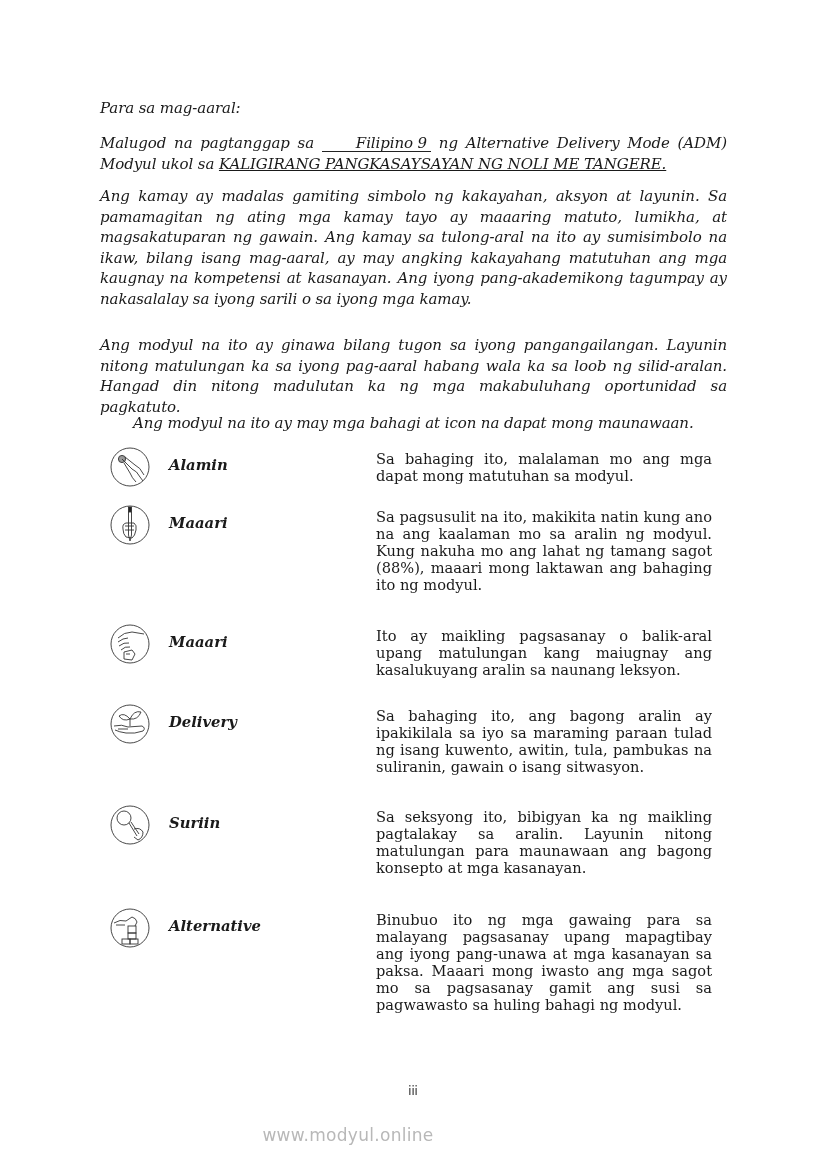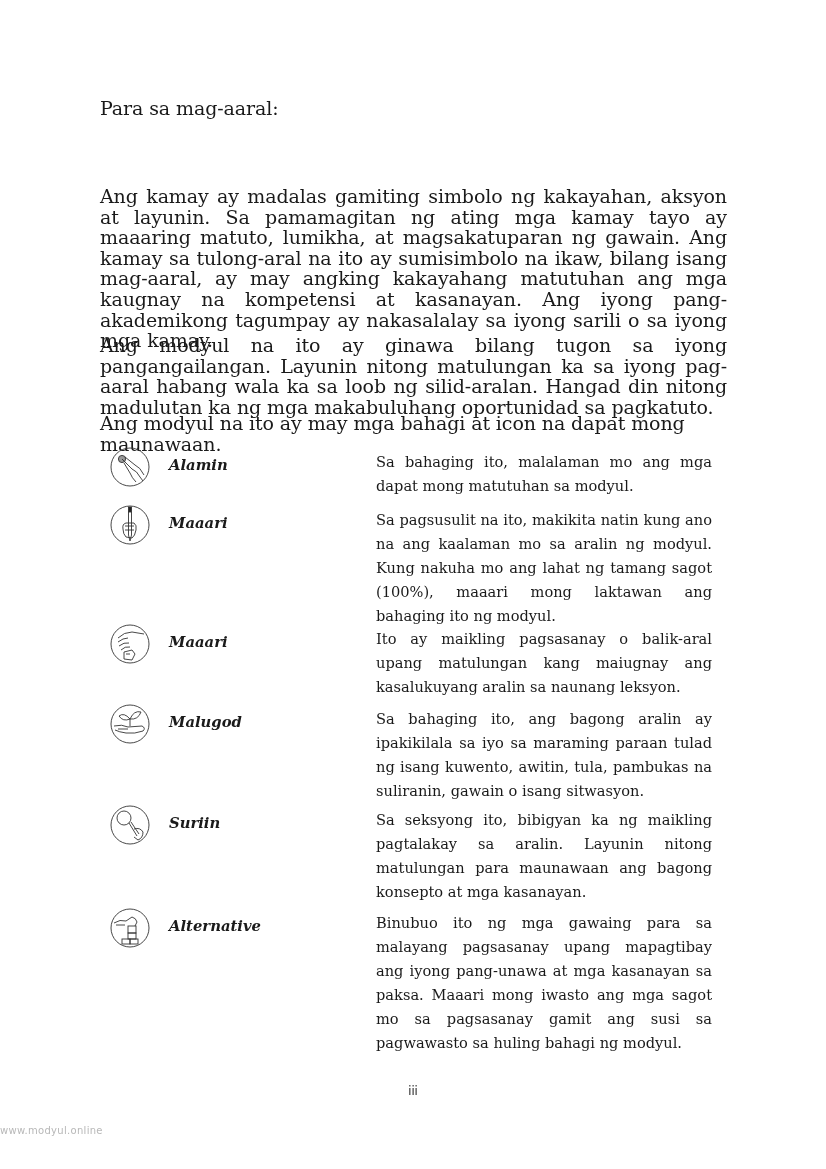--- a/index.html
+++ b/index.html
@@ -1,43 +1,52 @@
 <!DOCTYPE html>
 <html><head>
 <meta charset="utf-8">
 <style>
   html, body { margin: 0; padding: 0; background: #ffffff; }
   body { width: 826px; height: 1169px; position: relative; overflow: hidden;
          font-family: "DejaVu Serif", "Liberation Serif", serif; color: #1a1a1a; }
   .page { position: absolute; left: 100px; top: 0; width: 627px; }
-  .p { position: absolute; left: 0; width: 627px; font-size: 19px; line-height: 20.6px;
-       text-align: justify; letter-spacing: -0.1px; }
-  .p.last-left { text-align: left; }
+  .p { position: absolute; left: 0; width: 627px; font-size: 15px; line-height: 20.6px;
+       text-align: justify; letter-spacing: -0.1px; font-style: italic; }
+  .p.last-left { text-align: left; margin-left: 33px; }
   .blank { display: inline-block; border-bottom: 1px solid #222; padding: 0 4px 0 34px; line-height: 16px; }
   .u { text-decoration: underline; }
   .row { position: absolute; left: 0; width: 627px; }
   .icon { position: absolute; left: 10px; top: 0; width: 40px; height: 40px; }
   .icon svg { width: 40px; height: 40px; display: block; }
   .label { position: absolute; left: 69px; top: 9px; font-weight: bold; font-style: italic;
            font-size: 14.8px; font-family: "DejaVu Serif", "Liberation Serif", serif; }
-  .desc { position: absolute; left: 276px; top: 3px; width: 336px; font-size: 14.6px; line-height: 24px;
+  .desc { position: absolute; left: 276px; top: 3px; width: 336px; font-size: 14.6px; line-height: 17px;
           text-align: justify; text-align-last: left; }
   .pagenum { position: absolute; left: 0; width: 826px; top: 1084px; text-align: center;
              font-family: "DejaVu Sans", sans-serif; font-size: 11.5px; color: #222; }
-  .watermark { position: absolute; left: 0; width: 696px; top: 1125px; 
-               font-family: "DejaVu Sans", sans-serif; font-size: 10px; color: #b8b8b8; letter-spacing: 0.3px; }
+  .watermark { position: absolute; left: 0; width: 696px; top: 1125px; text-align: center;
+               font-family: "DejaVu Sans", sans-serif; font-size: 17px; color: #b8b8b8; letter-spacing: 0.3px; }
 </style>
 </head>
 <body>
 
 <div class="page">
 
   <div class="p" style="top:98px;">Para sa mag-aaral:</div>
 
   <div class="p" style="top:133px;">
+    <div style="text-align:justify; text-align-last:justify;">
+      <span>Malugod na pagtanggap sa</span>
+      <span class="blank"><span>Filipino 9</span></span>
+      <span>ng Alternative Delivery Mode (ADM)</span>
+    </div>
+    <div>
+      <span>Modyul ukol sa</span>
+      <span class="u">KALIGIRANG PANGKASAYSAYAN NG NOLI ME TANGERE.</span>
+    </div>
   </div>
 
   <div class="p" style="top:186px;">Ang kamay ay madalas gamiting simbolo ng kakayahan, aksyon at layunin. Sa pamamagitan ng ating mga kamay tayo ay maaaring matuto, lumikha, at magsakatuparan ng gawain. Ang kamay sa tulong-aral na ito ay sumisimbolo na ikaw, bilang isang mag-aaral, ay may angking kakayahang matutuhan ang mga kaugnay na kompetensi at kasanayan. Ang iyong pang-akademikong tagumpay ay nakasalalay sa iyong sarili o sa iyong mga kamay.</div>
   <div class="p" style="top:319px;margin-top:16px;">Ang modyul na ito ay ginawa bilang tugon sa iyong pangangailangan. Layunin nitong matulungan ka sa iyong pag-aaral habang wala ka sa loob ng silid-aralan. Hangad din nitong madulutan ka ng mga makabuluhang oportunidad sa pagkatuto.</div>
   <div class="p last-left" style="top:413px;">Ang modyul na ito ay may mga bahagi at icon na dapat mong maunawaan.</div>
 
   <div class="row" style="top:447px;">
     <div class="icon">
       <svg viewBox="0 0 40 40" fill="none" stroke="#333" stroke-width="0.9">
         <circle cx="20" cy="20" r="19"></circle>
@@ -52,21 +61,21 @@
   <div class="row" style="top:505px;">
     <div class="icon">
       <svg viewBox="0 0 40 40" fill="none" stroke="#333" stroke-width="0.9">
         <circle cx="20" cy="20" r="19"></circle>
         <rect x="18.5" y="2" width="3" height="5" fill="#222"></rect>
         <path d="M18.5 7 L18.5 30 M21.5 7 L21.5 30 M18.5 30 L20 36 L21.5 30"></path>
         <path d="M13 24 Q12 19 16 18 L24 18 Q27 20 26 25 Q25 31 22 33 L16 32 Q13 29 13 24 Z M15 21 L24 21 M15 25 L24 25"></path>
       </svg>
     </div>
     <div class="label">Maaari</div>
-    <div class="desc">Sa pagsusulit na ito, makikita natin kung ano na ang kaalaman mo sa aralin ng modyul. Kung nakuha mo ang lahat ng tamang sagot (100%), maaari mong laktawan ang bahaging ito ng modyul.</div>
+    <div class="desc">Sa pagsusulit na ito, makikita natin kung ano na ang kaalaman mo sa aralin ng modyul. Kung nakuha mo ang lahat ng tamang sagot (88%), maaari mong laktawan ang bahaging ito ng modyul.</div>
   </div>
 
   <div class="row" style="top:624px;">
     <div class="icon">
       <svg viewBox="0 0 40 40" fill="none" stroke="#333" stroke-width="0.9">
         <circle cx="20" cy="20" r="19"></circle>
         <path d="M8 14 Q14 8 22 8 L34 10 M8 18 Q13 14 18 14 M9 22 Q14 18 19 19 M11 26 Q15 22 20 23"></path>
         <path d="M14 28 L22 26 L25 30 L22 36 L14 35 Z M16 30 L20 30"></path>
       </svg>
     </div>
@@ -75,21 +84,21 @@
   </div>
 
   <div class="row" style="top:704px;">
     <div class="icon">
       <svg viewBox="0 0 40 40" fill="none" stroke="#333" stroke-width="0.9">
         <circle cx="20" cy="20" r="19"></circle>
         <path d="M20 22 L20 15 M20 15 Q14 8 9 12 Q13 18 20 15 M20 15 Q24 6 31 8 Q28 16 20 15"></path>
         <path d="M4 22 Q12 20 18 23 L32 22 Q36 24 33 27 Q25 30 16 29 Q9 28 5 26 M8 25 L18 25"></path>
       </svg>
     </div>
-    <div class="label">Malugod</div>
+    <div class="label">Delivery</div>
     <div class="desc">Sa bahaging ito, ang bagong aralin ay ipakikilala sa iyo sa maraming paraan tulad ng isang kuwento, awitin, tula, pambukas na suliranin, gawain o isang sitwasyon.</div>
   </div>
 
   <div class="row" style="top:805px;">
     <div class="icon">
       <svg viewBox="0 0 40 40" fill="none" stroke="#333" stroke-width="0.9">
         <circle cx="20" cy="20" r="19"></circle>
         <circle cx="14" cy="13" r="7"></circle>
         <path d="M19 18 L27 31 M21 17 L29 29"></path>
         <path d="M24 24 Q30 22 33 27 Q33 33 28 35 L24 32"></path>

